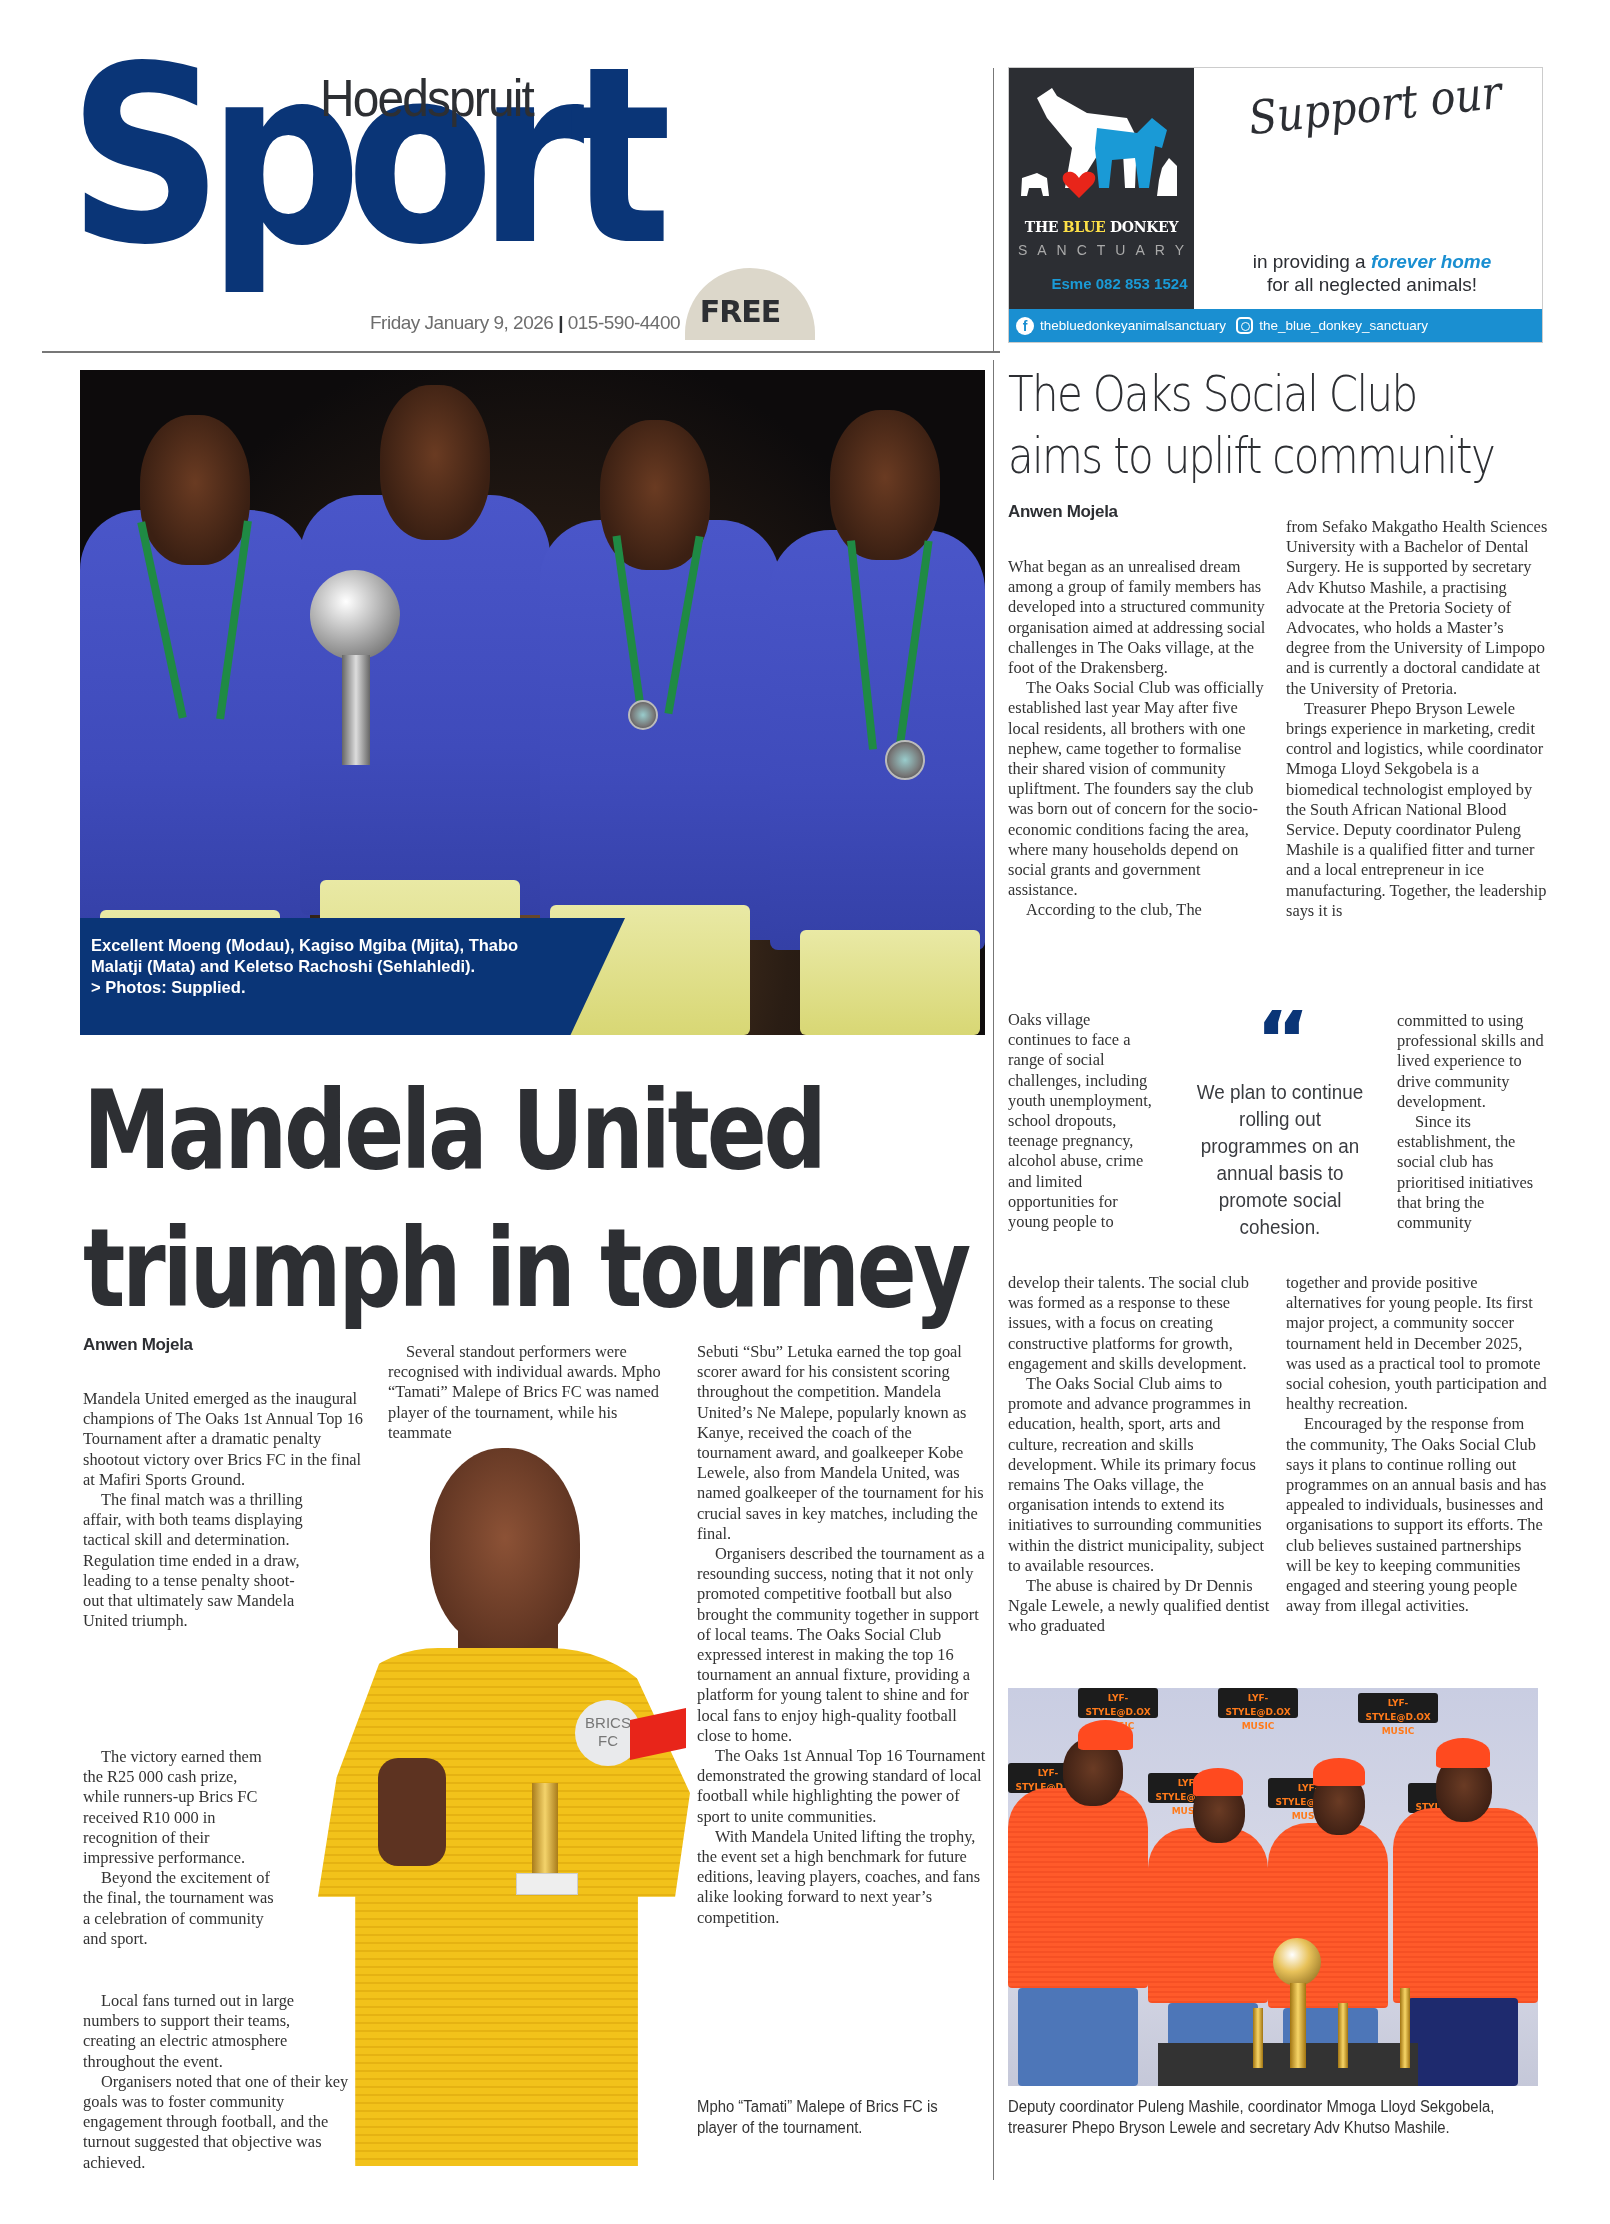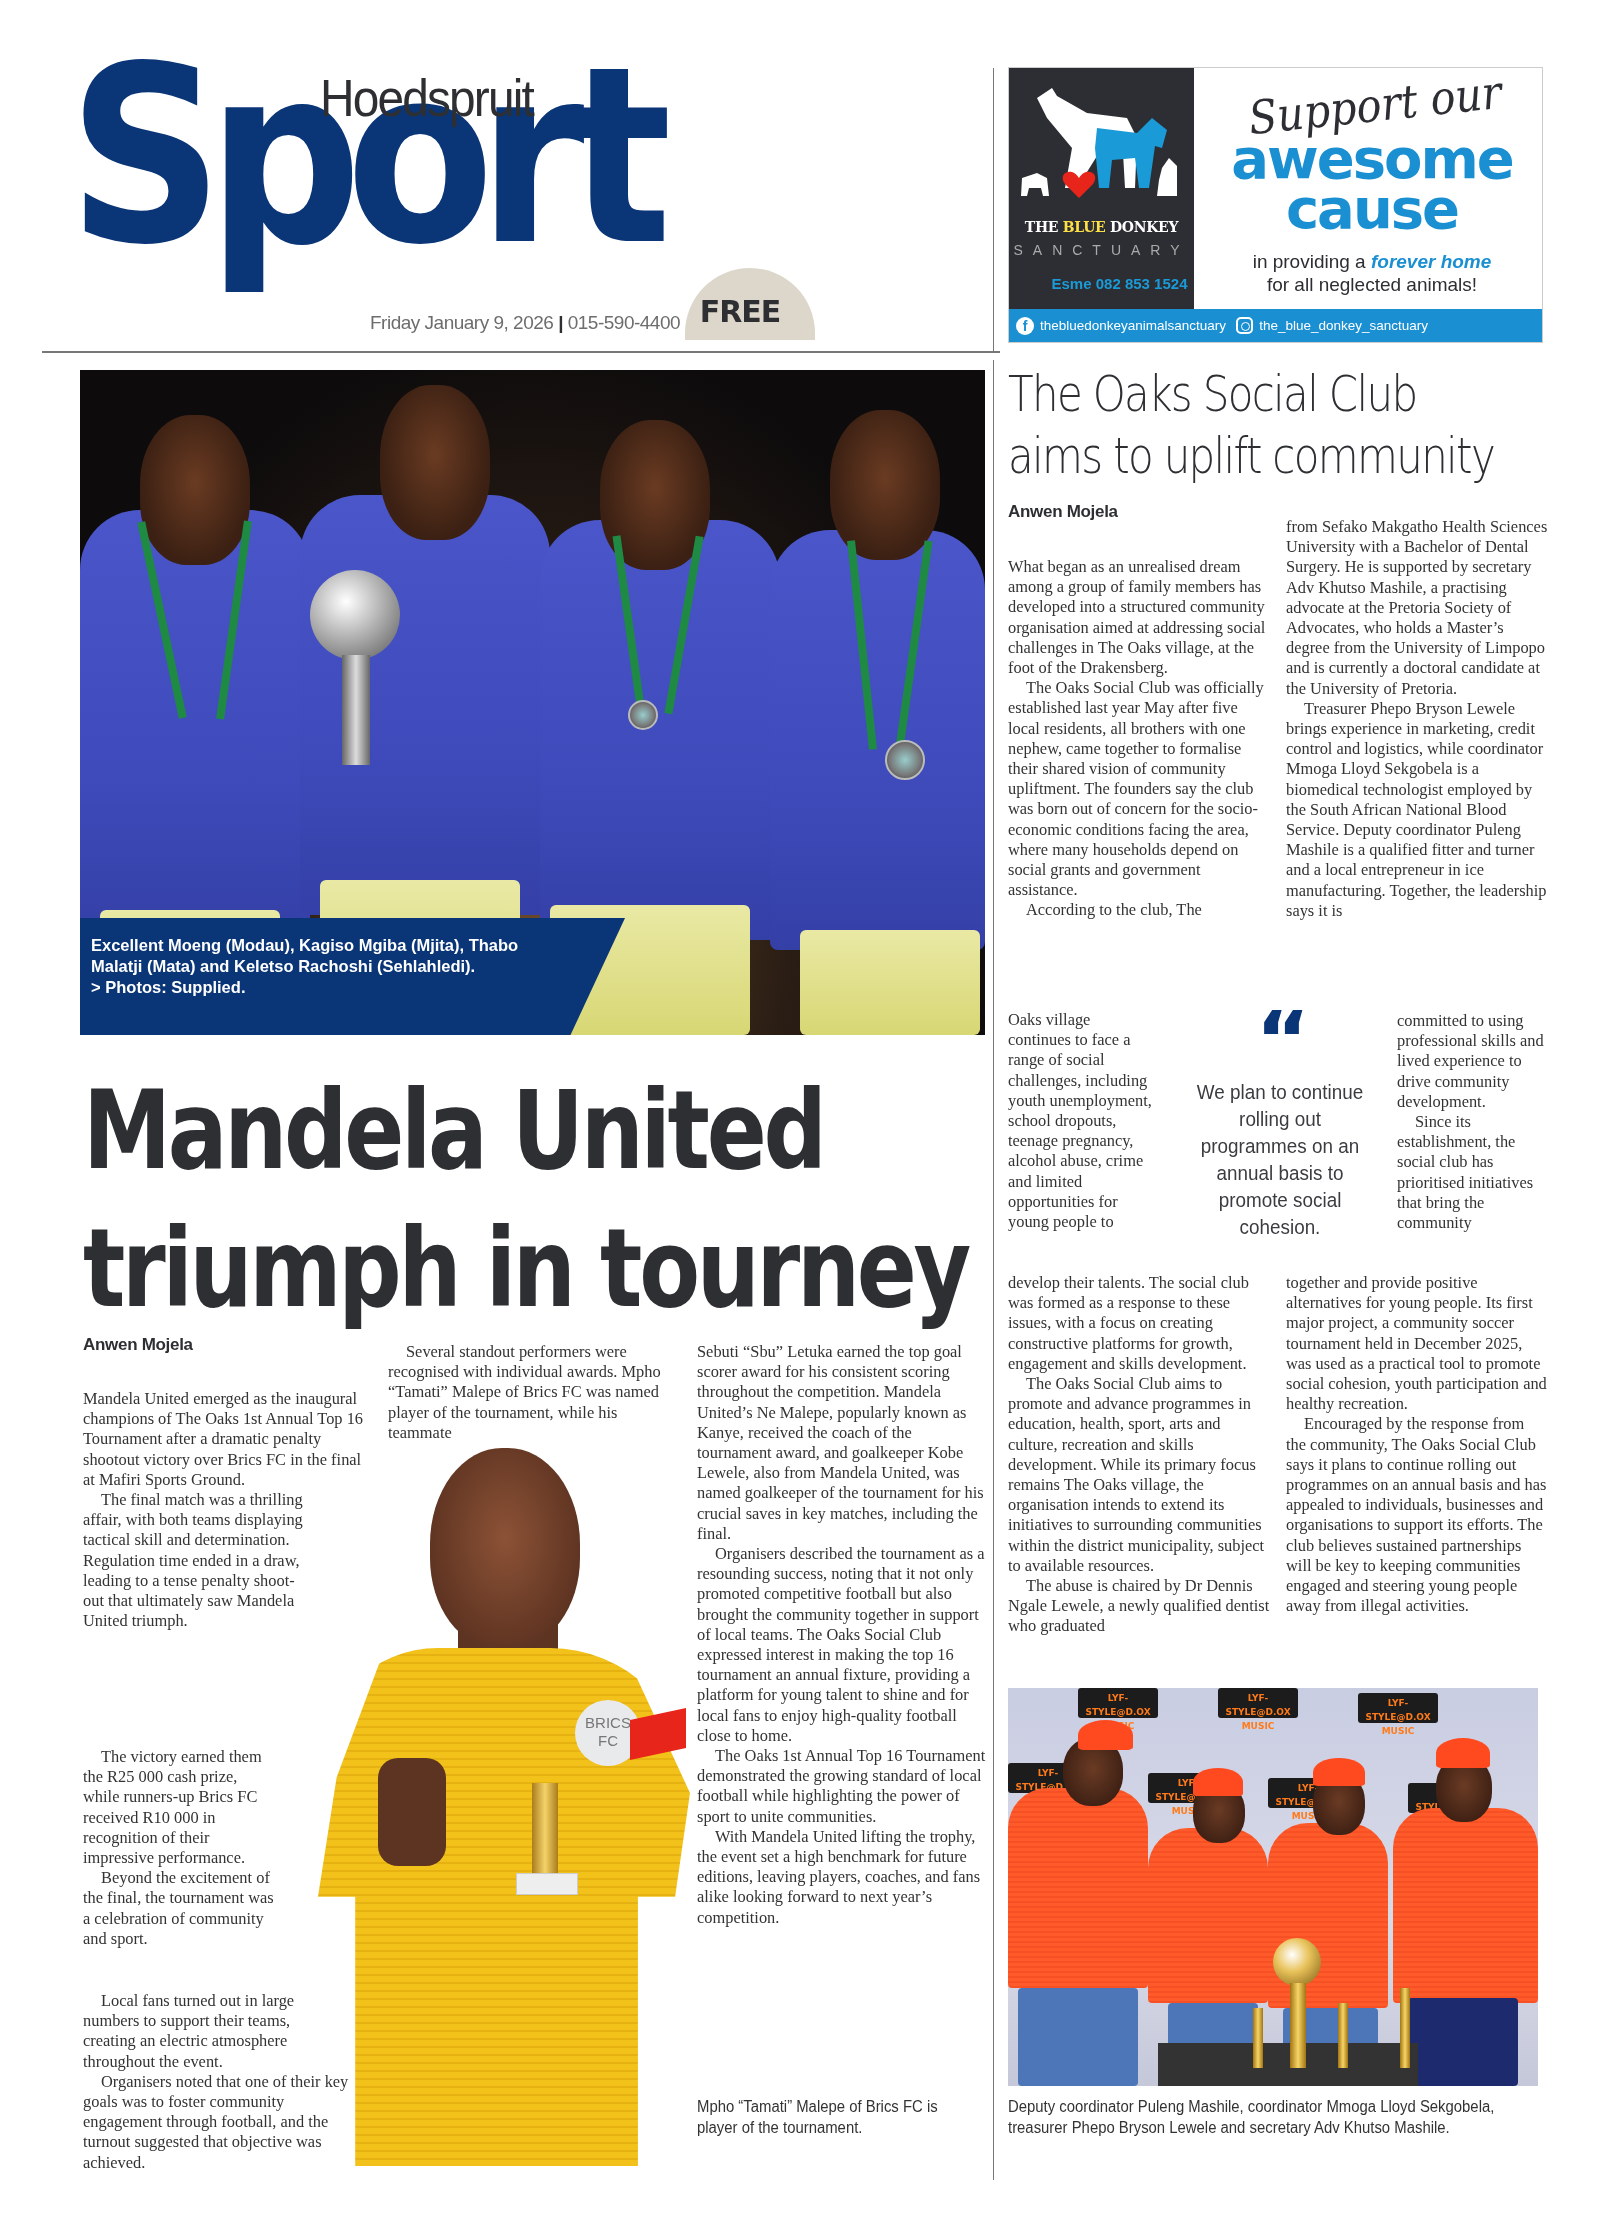--- a/index.html
+++ b/index.html
@@ -17,21 +17,21 @@
   .mh-free-text { position: absolute; left: -10px; top: 26px; width: 130px; font-family: "DejaVu Sans", sans-serif; font-weight: bold; font-size: 30px; color: #2d2f33; letter-spacing: -1px; transform: translateX(-35px); text-align: center; }
   .mh-rule { position: absolute; left: 42px; top: 351px; width: 958px; height: 2px; background: #777; }
   .col-rule-top { position: absolute; left: 993px; top: 68px; width: 1px; height: 283px; background: #777; }
 
   
   .ad { position: absolute; left: 1008px; top: 67px; width: 535px; height: 276px; border: 1px solid #ccc; background: #fff; }
   .ad-left { position: absolute; left: 0; top: 0; width: 185px; height: 241px; background: #2c2e33; }
   .ad-animals { position: absolute; left: 8px; top: 10px; width: 170px; height: 130px; }
   .ad-brand1 { position: absolute; left: 0; top: 151px; width: 185px; text-align: center; font-family: "DejaVu Serif", serif; font-weight: bold; font-size: 14px; color: #fff; letter-spacing: -0.3px; }
   .ad-brand1 .blue { color: #fde047; }
-  .ad-brand2 { position: absolute; left: 0; top: 174px; width: 185px; text-align: center; font-family: "Liberation Sans", sans-serif; font-size: 14px; color: #aaa; letter-spacing: 10px; }
+  .ad-brand2 { position: absolute; left: 0; top: 174px; width: 185px; text-align: right; font-family: "Liberation Sans", sans-serif; font-size: 14px; color: #aaa; letter-spacing: 10px; }
   .ad-phone { position: absolute; left: 0; top: 207px; width: 185px; text-align: center; font-family: "Liberation Sans", sans-serif; font-weight: bold; font-size: 15px; color: #1a9ad6; padding-left: 36px; }
   .ad-script { position: absolute; left: 225px; top: 10px; font-family: "DejaVu Serif", serif; font-style: italic; font-size: 46px; color: #2c2e33; transform: rotate(-6deg) scaleX(0.9); font-weight: 300; }
   .ad-awesome { position: absolute; left: 198px; top: 66px; width: 330px; text-align: center; font-family: "DejaVu Sans", sans-serif; font-weight: bold; font-size: 56px; line-height: 50px; color: #1a8fd1; letter-spacing: -2px; }
   .ad-tag1 { position: absolute; left: 198px; top: 183px; width: 330px; text-align: center; font-family: "Liberation Sans", sans-serif; font-size: 19px; color: #2c2e33; }
   .ad-tag1 .hl { color: #1a8fd1; font-style: italic; font-weight: bold; }
   .ad-tag2 { position: absolute; left: 198px; top: 206px; width: 330px; text-align: center; font-family: "Liberation Sans", sans-serif; font-size: 19px; color: #2c2e33; }
   .ad-footer { position: absolute; left: 0; top: 241px; width: 533px; height: 33px; background: #1a8fd1; display: flex; align-items: center; padding-left: 7px; gap: 6px; font-family: "Liberation Sans", sans-serif; font-size: 13.5px; color: #fff; }
   .fb-icon { width: 18px; height: 18px; border-radius: 50%; background: #fff; color: #1a8fd1; font-weight: bold; font-size: 14px; text-align: center; line-height: 19px; }
   .ig-icon { width: 17px; height: 17px; border: 2px solid #fff; border-radius: 5px; position: relative; margin-left: 4px; }
   .ig-icon::after { content: ""; position: absolute; left: 3px; top: 3px; width: 7px; height: 7px; border: 1.5px solid #fff; border-radius: 50%; }
@@ -132,24 +132,20 @@
       <path d="M5 100 L20 95 L30 100 L32 118 L26 118 L24 110 L12 110 L10 118 L4 118 Z" fill="#ffffff"></path>
       <path d="M145 90 L152 80 L160 88 L160 118 L140 118 L142 102 Z" fill="#ffffff"></path>
     </svg>
     <div class="ad-brand1">
       <span>THE </span><span class="blue">BLUE</span><span> DONKEY</span>
     </div>
     <div class="ad-brand2">SANCTUARY</div>
     <div class="ad-phone">Esme 082 853 1524</div>
   </div>
   <div class="ad-script">Support our</div>
-  <div class="ad-awesome">
-    <div>awesome</div>
-    <div>cause</div>
-  </div>
   <div class="ad-tag1">
     <span>in providing a </span><span class="hl">forever home</span>
   </div>
   <div class="ad-tag2">for all neglected animals!</div>
   <div class="ad-footer">
     <span class="fb-icon">f</span>
     <span>thebluedonkeyanimalsanctuary</span>
     <span class="ig-icon"></span>
     <span>the_blue_donkey_sanctuary</span>
   </div>

